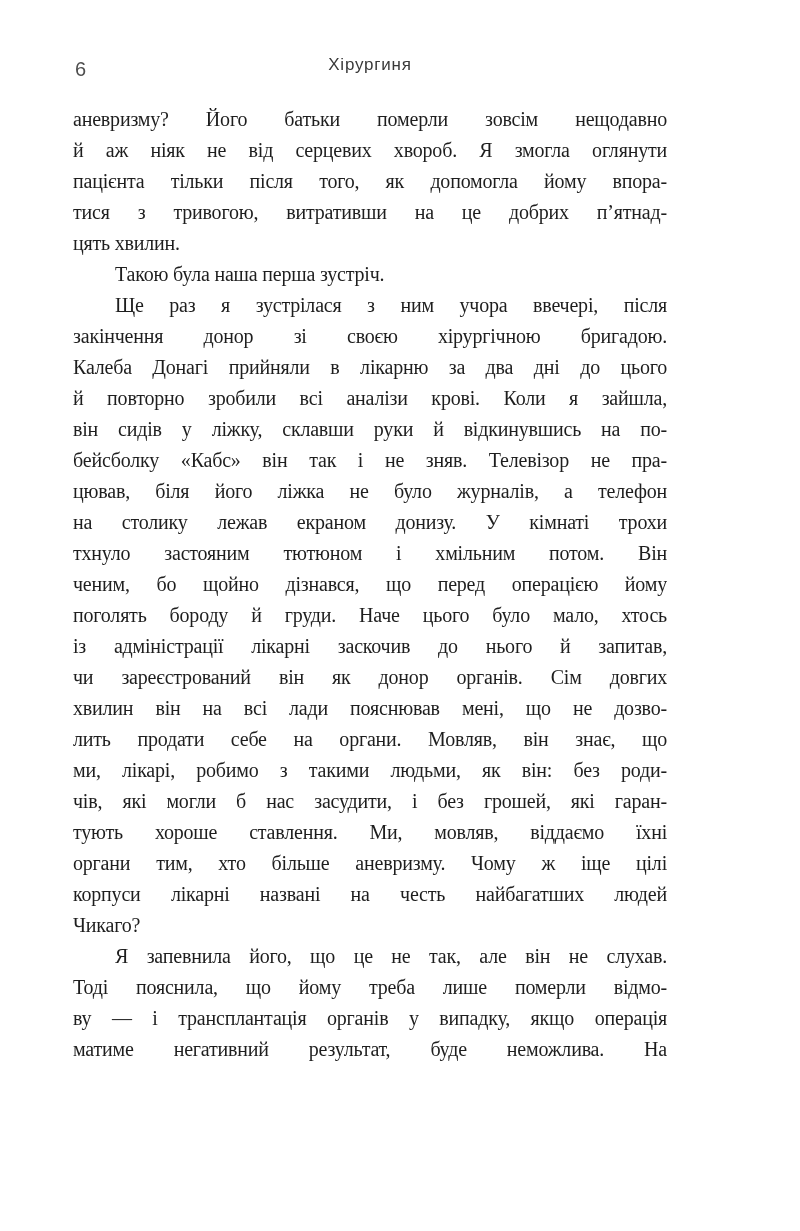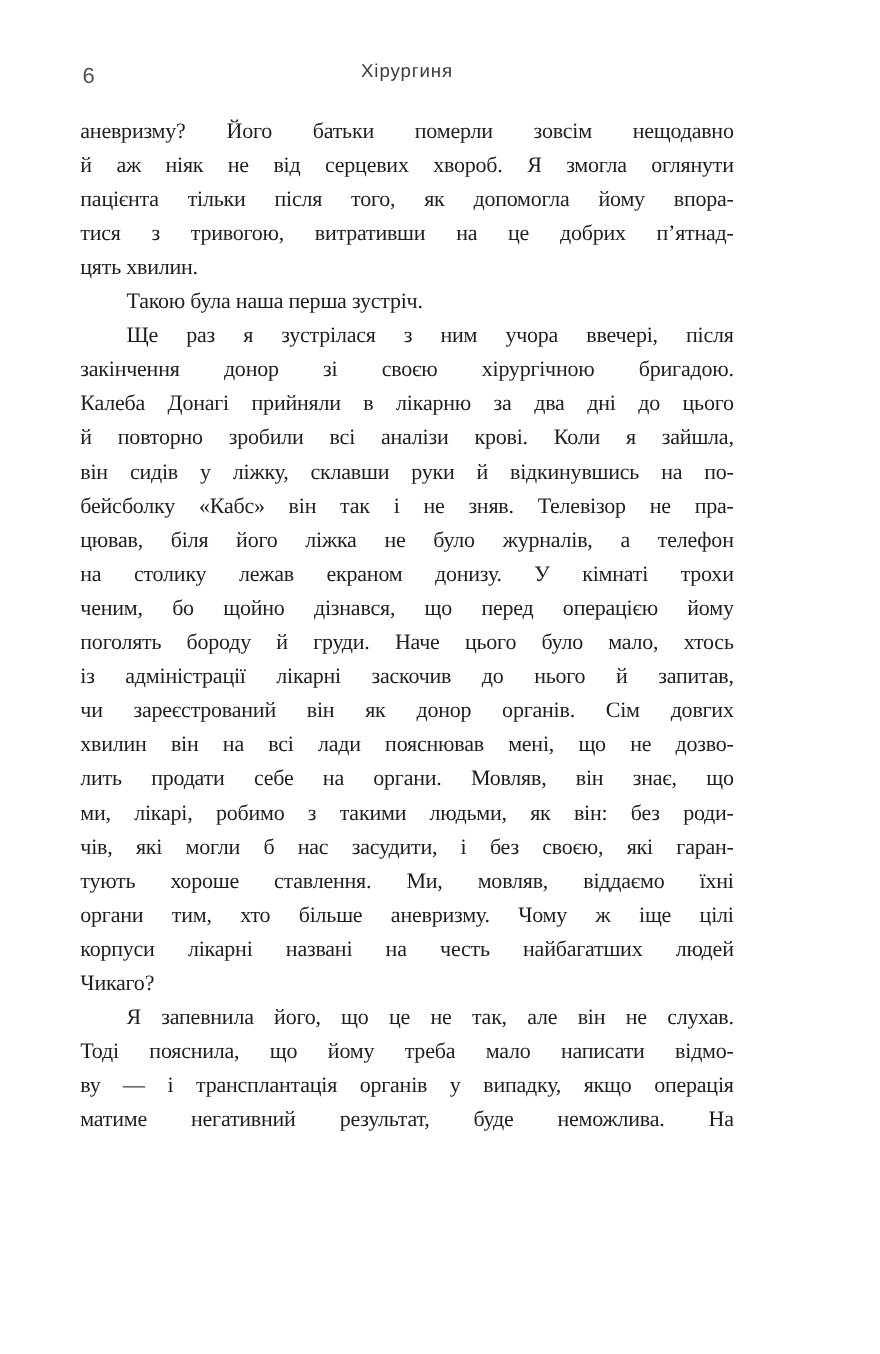--- a/index.html
+++ b/index.html
@@ -77,30 +77,31 @@
       <div class="line para-end">цять хвилин.</div>
       <div class="line indent para-end">Такою була наша перша зустріч.</div>
       <div class="line indent">Ще раз я зустрілася з ним учора ввечері, після</div>
       <div class="line">закінчення донор зі своєю хірургічною бригадою.</div>
       <div class="line">Калеба Донагі прийняли в лікарню за два дні до цього</div>
       <div class="line">й повторно зробили всі аналізи крові. Коли я зайшла,</div>
       <div class="line">він сидів у ліжку, склавши руки й відкинувшись на по-</div>
       <div class="line">бейсболку «Кабс» він так і не зняв. Телевізор не пра-</div>
       <div class="line">цював, біля його ліжка не було журналів, а телефон</div>
       <div class="line">на столику лежав екраном донизу. У кімнаті трохи</div>
+      <div class="line">тхнуло застояним тютюном і хмільним потом. Він</div>
       <div class="line">ченим, бо щойно дізнався, що перед операцією йому</div>
       <div class="line">поголять бороду й груди. Наче цього було мало, хтось</div>
       <div class="line">із адміністрації лікарні заскочив до нього й запитав,</div>
       <div class="line">чи зареєстрований він як донор органів. Сім довгих</div>
       <div class="line">хвилин він на всі лади пояснював мені, що не дозво-</div>
       <div class="line">лить продати себе на органи. Мовляв, він знає, що</div>
       <div class="line">ми, лікарі, робимо з такими людьми, як він: без роди-</div>
-      <div class="line">чів, які могли б нас засудити, і без своєю, які гаран-</div>
+      <div class="line">чів, які могли б нас засудити, і без грошей, які гаран-</div>
       <div class="line">тують хороше ставлення. Ми, мовляв, віддаємо їхні</div>
       <div class="line">органи тим, хто більше аневризму. Чому ж іще цілі</div>
       <div class="line">корпуси лікарні названі на честь найбагатших людей</div>
       <div class="line para-end">Чикаго?</div>
       <div class="line indent">Я запевнила його, що це не так, але він не слухав.</div>
-      <div class="line">Тоді пояснила, що йому треба мало написати відмо-</div>
+      <div class="line">Тоді пояснила, що йому треба лише померли відмо-</div>
       <div class="line">ву — і трансплантація органів у випадку, якщо операція</div>
       <div class="line">матиме негативний результат, буде неможлива. На</div>
     </div>
 </div>
 
 </body></html>

